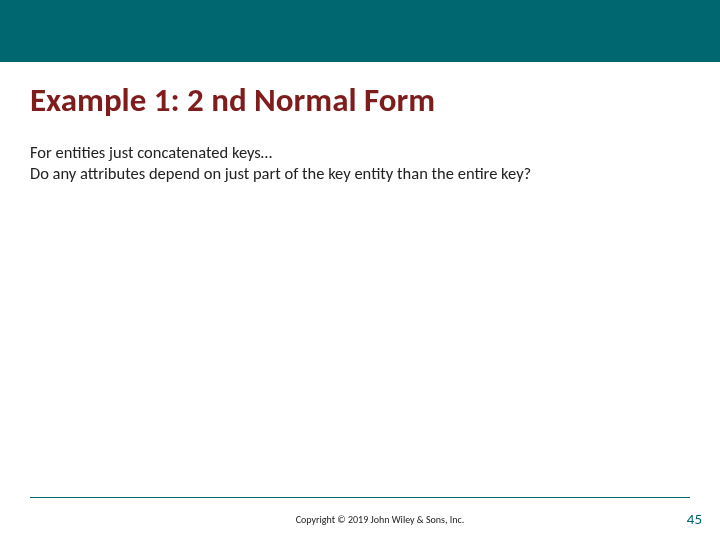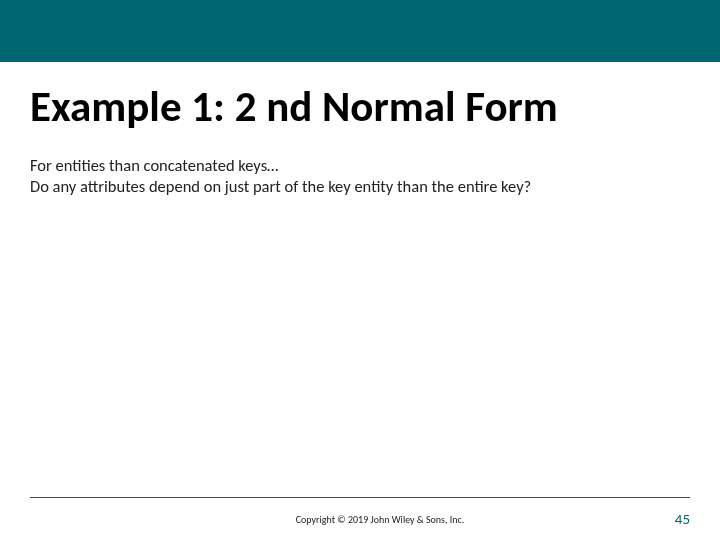--- a/index.html
+++ b/index.html
@@ -12,22 +12,22 @@
     }
     .top-bar {
       width: 100%;
       height: 62px;
       background: #006670;
     }
     .content {
       padding: 18px 30px 0 30px;
     }
     .title {
-      color: #000000;
-      font-size: 43px;
+      color: #7f1d1d;
+      font-size: 33px;
       font-weight: 700;
       margin-bottom: 22px;
     }
     .body-text {
       color: #222;
       font-size: 16.5px;
       line-height: 1.3;
     }
     .body-text .line3 {
       padding-left: 40px;
@@ -52,35 +52,35 @@
     .copyright {
       position: absolute;
       left: 50%;
       transform: translateX(-50%);
       font-size: 10px;
       color: #222;
       margin-left: 20px;
     }
     .page-number {
       position: absolute;
-      right: 30px;
+      right: 18px;
       color: #006670;
       font-size: 15px;
       font-weight: 500;
     }
   </style>
 </head>
 <body>
 
 <div class="top-bar"></div>
 
 <div class="content">
   <h1 class="title">Example 1: 2 nd Normal Form</h1>
   <div class="body-text">
-    <div>For entities than concatenated keys…</div>
+    <div>For entities just concatenated keys…</div>
     <div>Do any attributes depend on just part of the key entity than the entire key?</div>
   </div>
 </div>
 
 <div class="footer-line"></div>
 
 <div class="footer">
   <span class="copyright">Copyright © 2019 John Wiley &amp; Sons, Inc.</span>
   <span class="page-number">45</span>
 </div>

